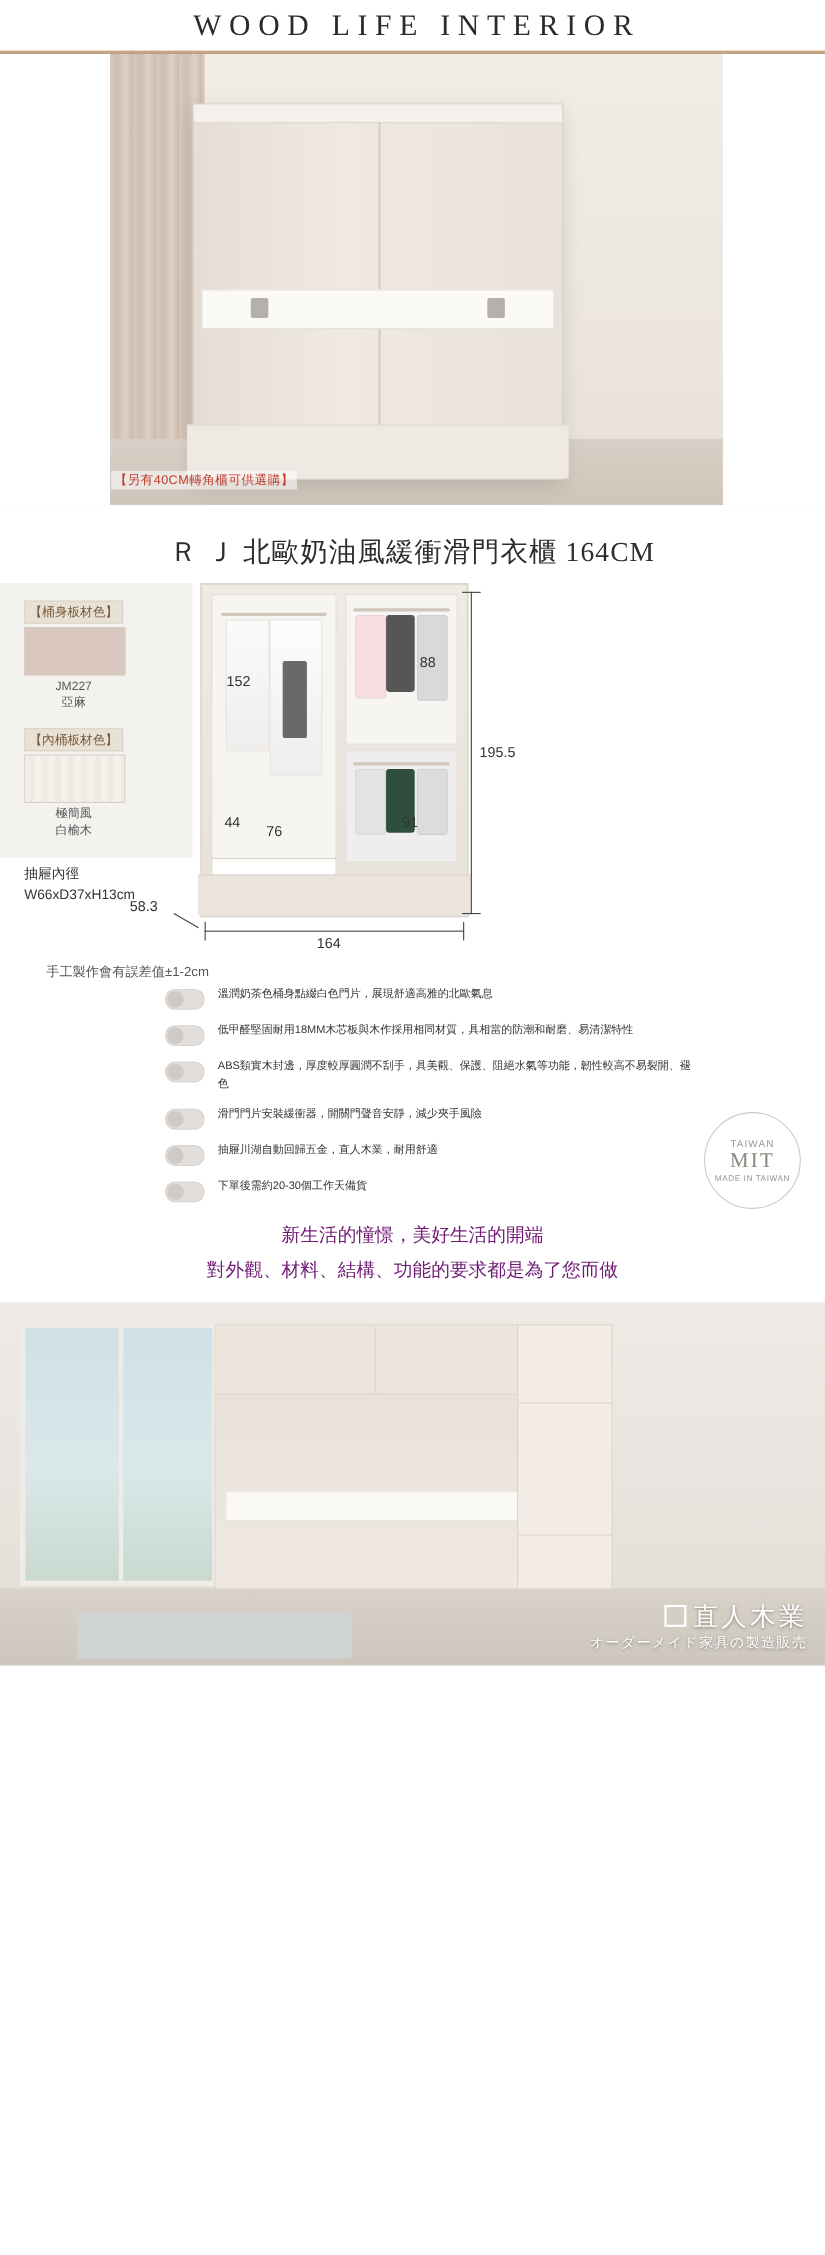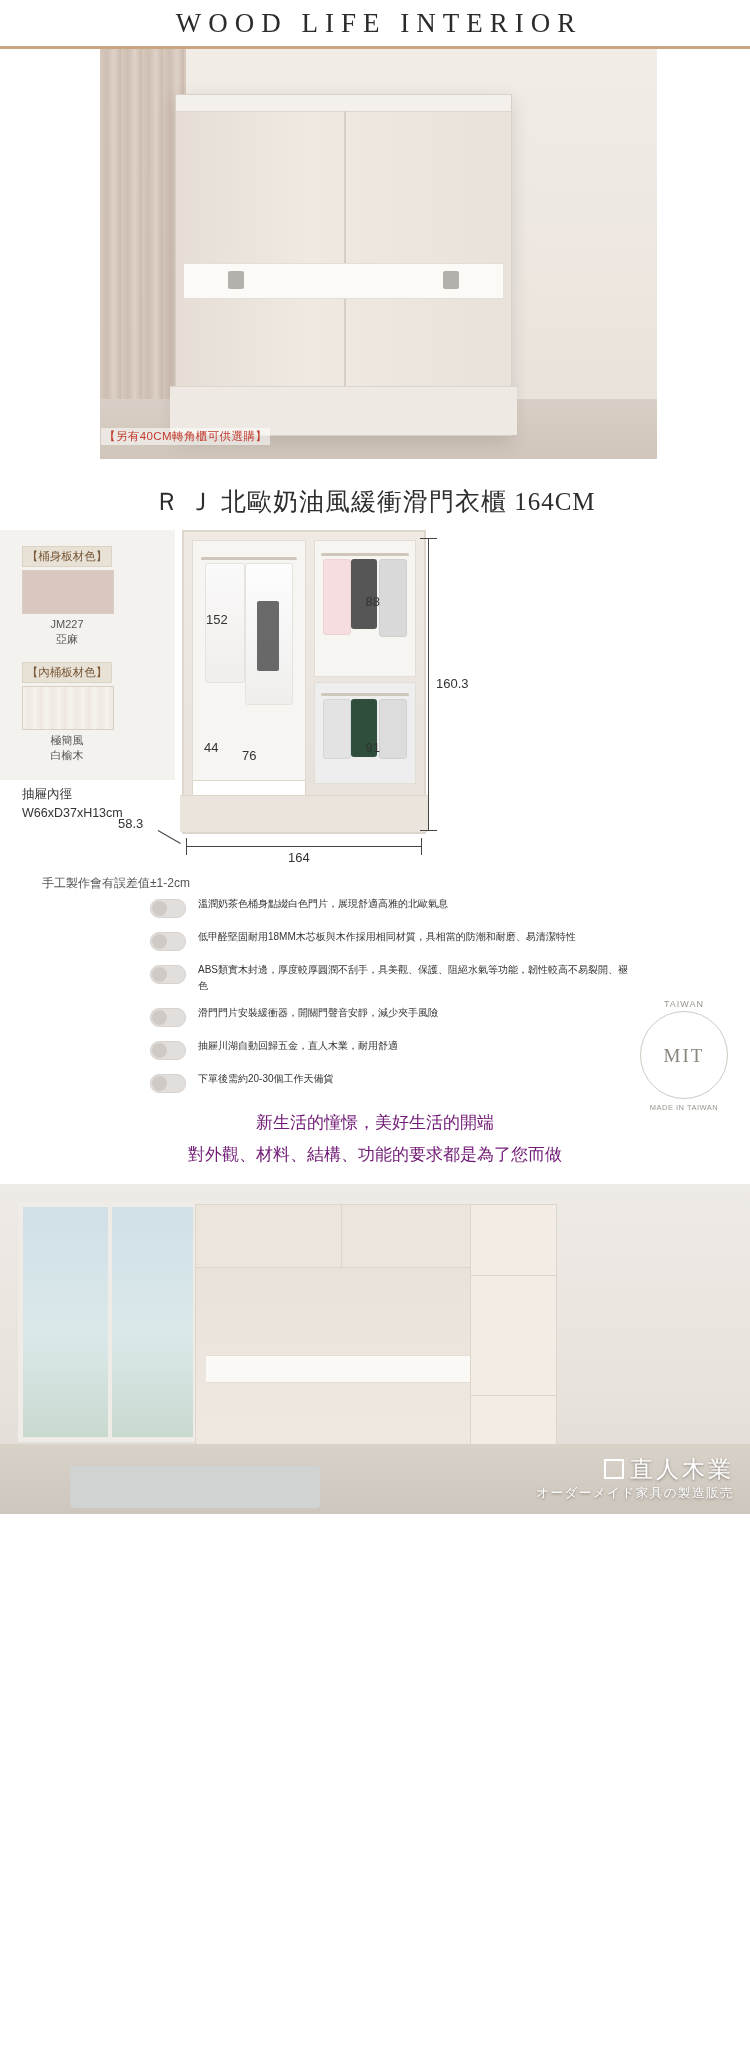--- a/index.html
+++ b/index.html
@@ -139,21 +139,21 @@
   }
   .toggle:after{
     content:"";position:absolute;left:1px;top:1px;width:15px;height:15px;border-radius:50%;
     background:#cfcac5;
   }
   .feature-text{font-size:10px;color:#333;line-height:1.62;max-width:430px;}
 
   .mit{
     position:absolute;right:22px;bottom:-6px;width:86px;height:86px;border-radius:50%;
     border:1px solid #cfcac2;display:flex;flex-direction:column;align-items:center;justify-content:center;
-    color:#8c8madd;color:#8b8b84;gap:36px;
+    color:#8c8madd;color:#8b8b84;
   }
   .mit .mit-top{font-size:9px;letter-spacing:1px;color:#9a968e;}
   .mit .mit-mid{font-size:19px;letter-spacing:2px;color:#8a867e;font-family:"Liberation Serif",serif;}
   .mit .mit-bot{font-size:7.5px;letter-spacing:.5px;color:#9a968e;}
 
   .slogan{text-align:center;margin-top:14px;}
   .slogan div{font-size:17px;color:#701a75;line-height:1.85;}
 
   
   .bottom{
@@ -262,30 +262,30 @@
       <div class="dg-rb">
         <div class="rod" style="left:6px;right:6px;top:10px;"></div>
         <div class="cloth" style="left:8px;top:16px;width:26px;height:58px;background:#e3e3e3;border:1px solid #d6d6d6;"></div>
         <div class="cloth" style="left:36px;top:16px;width:26px;height:58px;background:#2f4f3c;"></div>
         <div class="cloth" style="left:64px;top:16px;width:26px;height:58px;background:#dcdcdc;border:1px solid #d0d0d0;"></div>
       </div>
 
       <div class="dg-base"></div>
 
       <div class="dim" style="left:22px;top:80px;color:#333;">152</div>
-      <div class="dim" style="right:44px;top:62px;">88</div>
+      <div class="dim" style="right:28px;top:62px;">88</div>
       <div class="dim" style="right:44px;top:208px;">91</div>
       <div class="dim" style="left:20px;top:208px;">44</div>
       <div class="dim" style="left:58px;top:216px;">76</div>
     </div>
 
     <div class="dimline-v" style="left:428px;top:8px;height:292px;"></div>
     <div class="tick" style="left:420px;top:8px;width:17px;height:1px;"></div>
     <div class="tick" style="left:420px;top:300px;width:17px;height:1px;"></div>
-    <div class="dim" style="left:436px;top:146px;">160.3</div>
+    <div class="dim" style="left:436px;top:146px;">195.5</div>
 
     <div class="dimline-h" style="left:186px;top:316px;width:236px;"></div>
     <div class="tick" style="left:186px;top:308px;width:1px;height:17px;"></div>
     <div class="tick" style="left:421px;top:308px;width:1px;height:17px;"></div>
     <div class="dim" style="left:288px;top:320px;">164</div>
 
     <div class="dim" style="left:118px;top:286px;">58.3</div>
     <div class="dimline-h" style="left:158px;top:300px;width:26px;transform:rotate(30deg);transform-origin:left center;"></div>
   </div>
 

